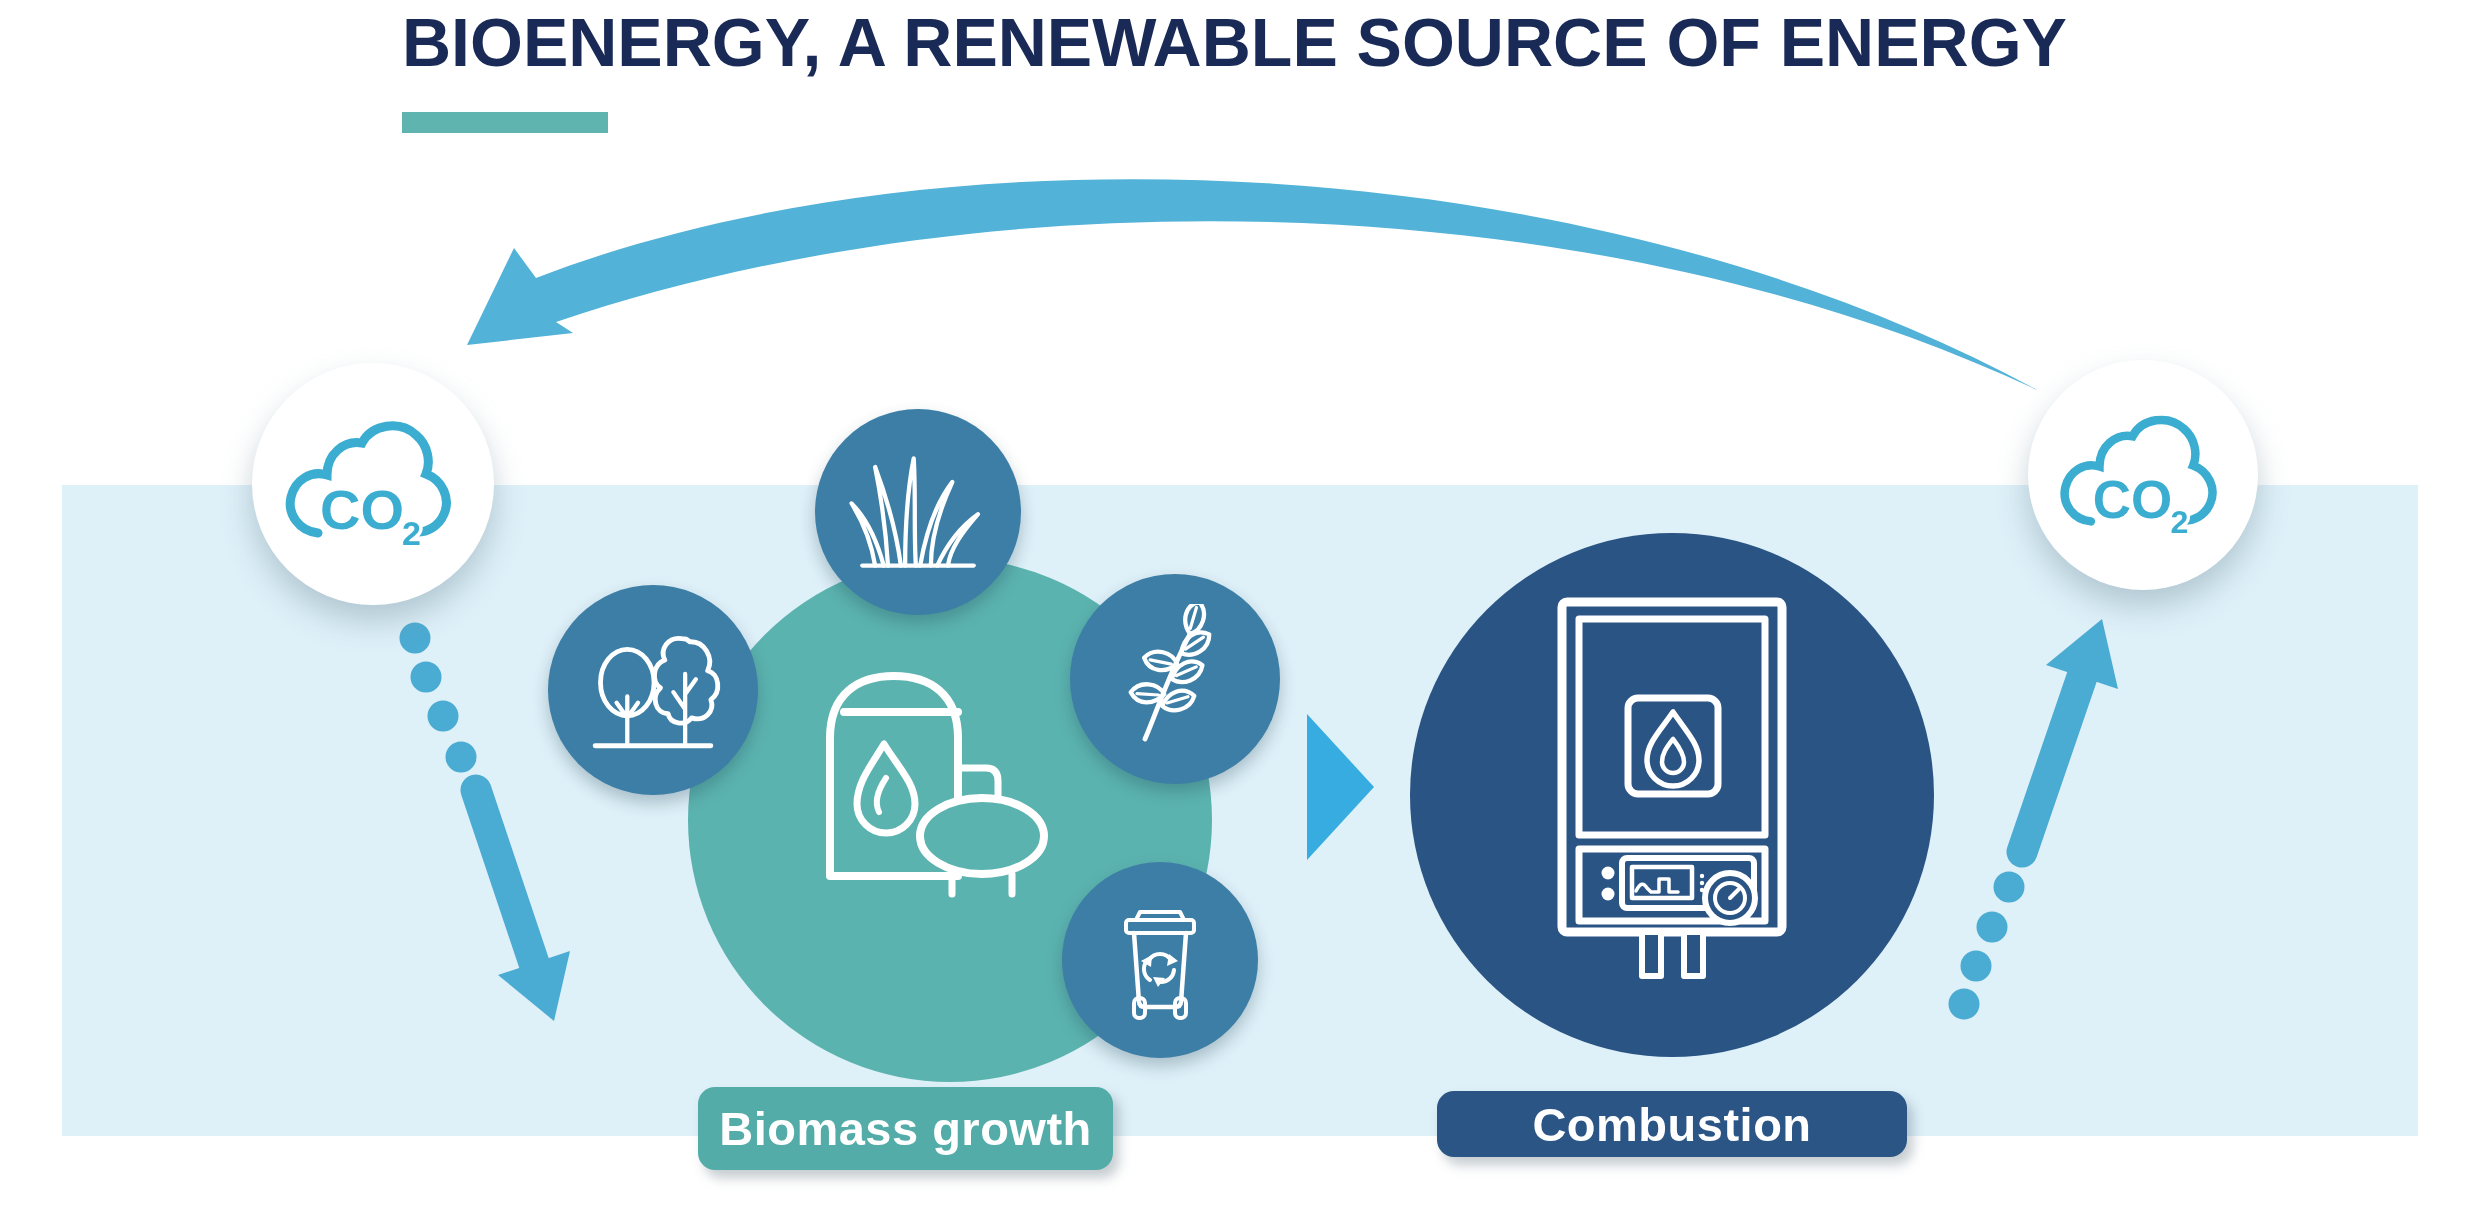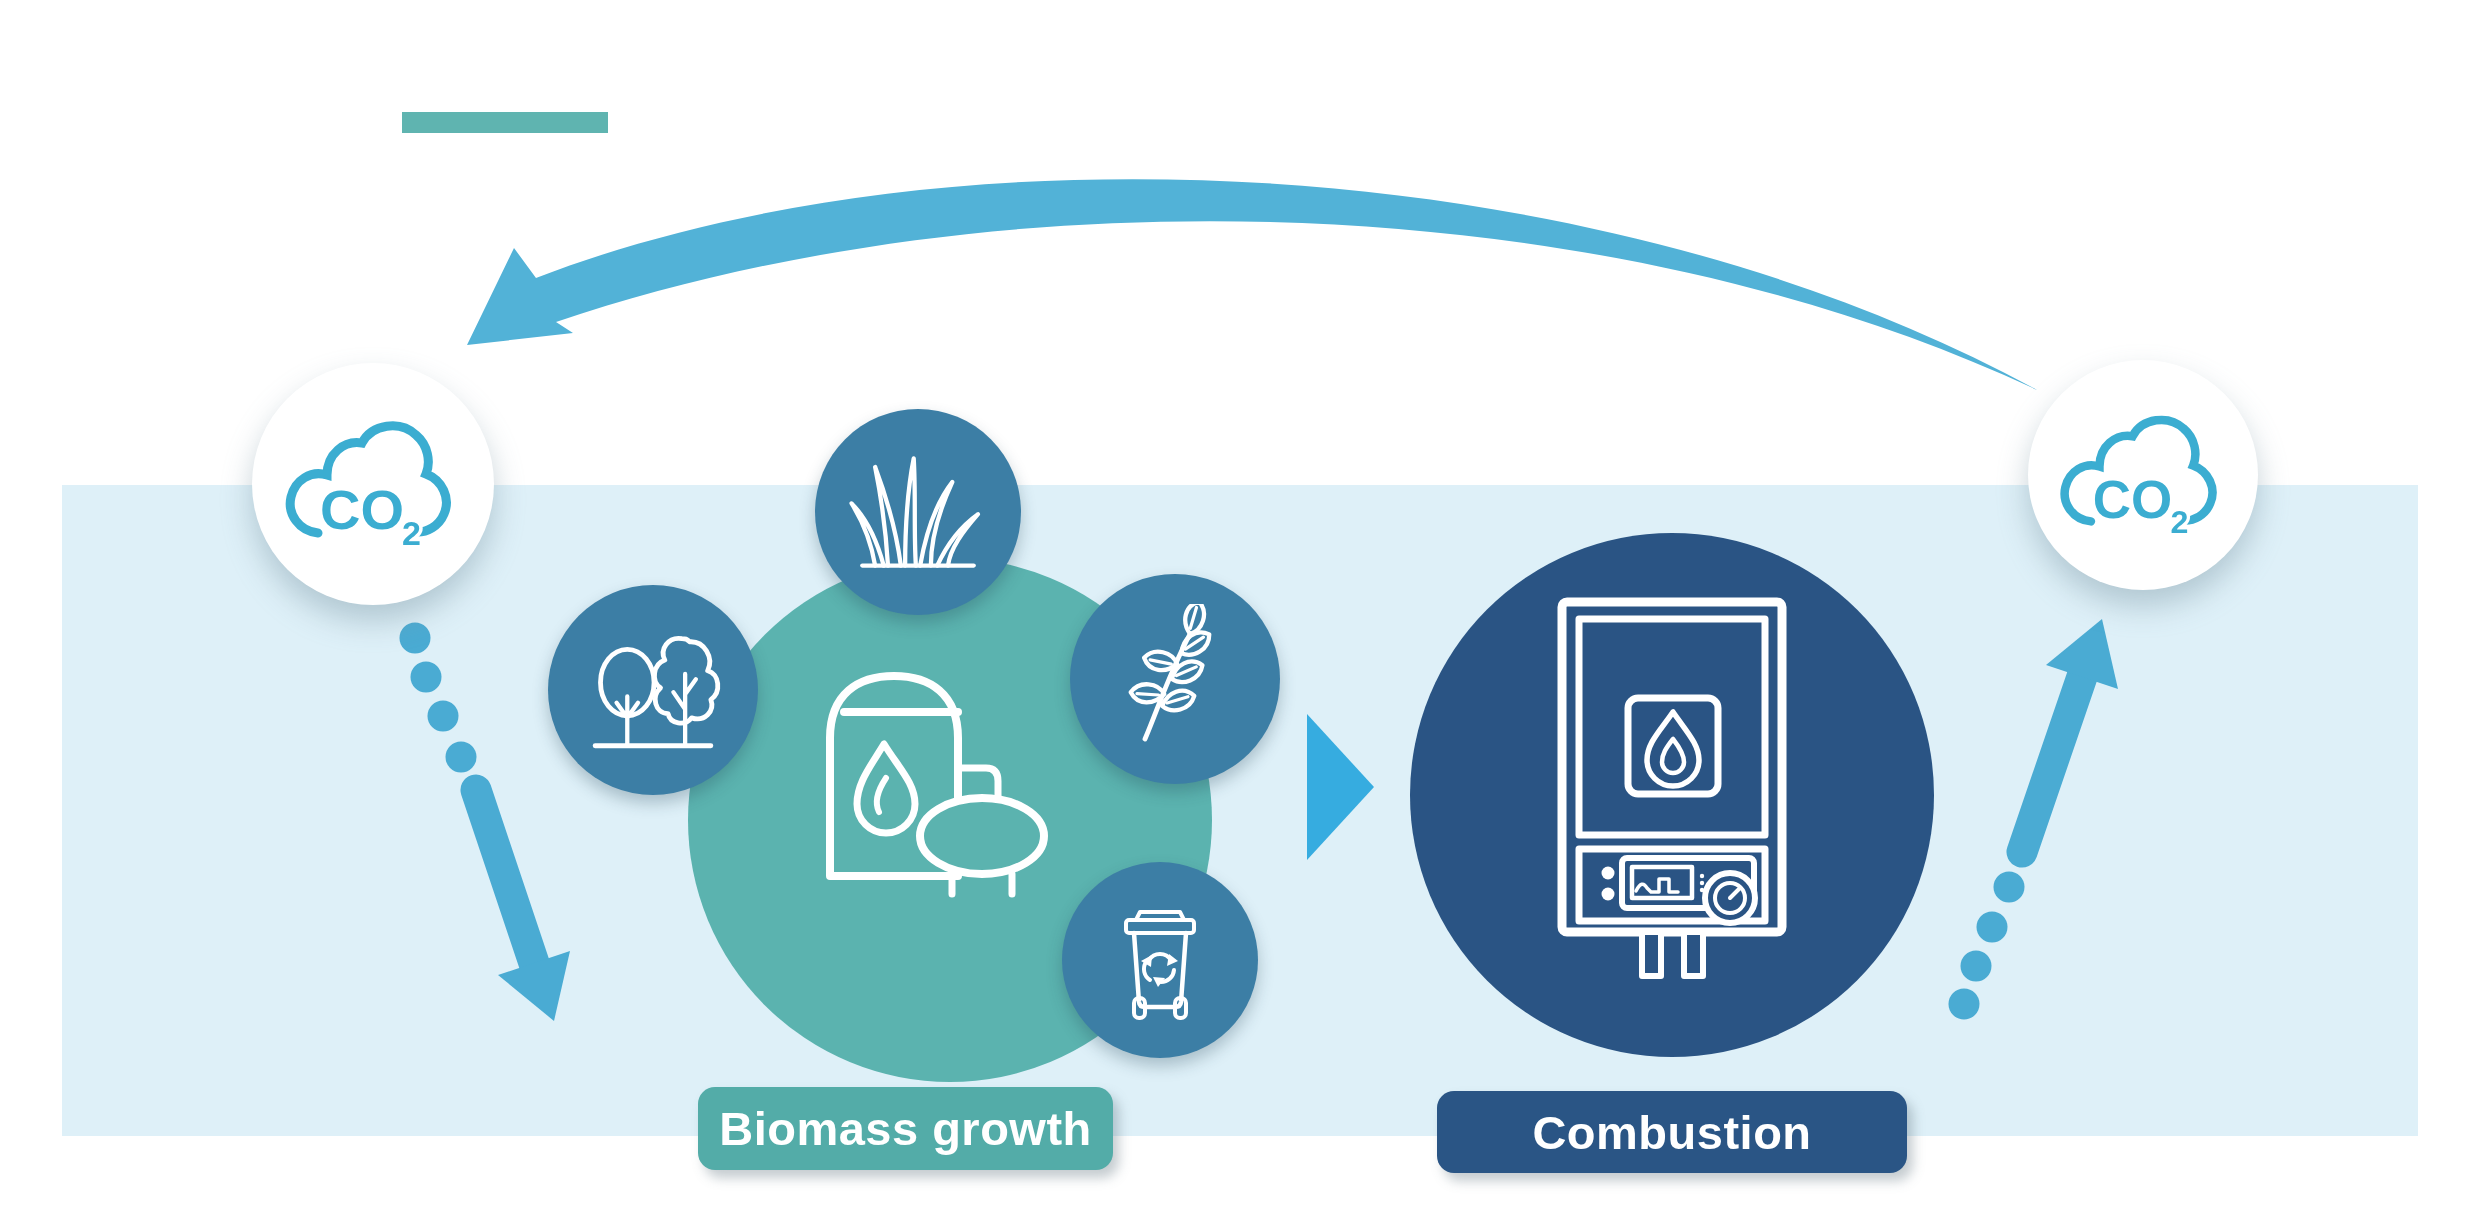--- a/index.html
+++ b/index.html
@@ -43,21 +43,21 @@
   #leaf-circle{left:1070px;top:574px;width:210px;height:210px;}
   #bin-circle{left:1062px;top:862px;width:196px;height:196px;}
   .whiteline{stroke:#fff;fill:none;stroke-linecap:round;stroke-linejoin:round;}
   .stage-label{
     display:flex;align-items:center;justify-content:center;
     color:#fff;font-weight:bold;font-size:47px;letter-spacing:.5px;
     box-shadow:6px 8px 12px rgba(90,110,120,.35);
     border-radius:17px;
   }
   #biomass-label{left:698px;top:1087px;width:415px;height:83px;background:var(--teal-label,#53ACA8);}
-  #combustion-label{left:1437px;top:1091px;width:470px;height:82px;background:var(--navy-label,#2A5585);}
+  #combustion-label{left:1437px;top:1091px;width:470px;height:66px;background:var(--navy-label,#2A5585);}
 </style>
 </head>
 <body>
 
 <div id="canvas">
 
   <div id="band" class="abs"></div>
 
   <svg id="flow-arrows" class="abs" viewBox="0 0 2480 1224" xmlns="http://www.w3.org/2000/svg">
 
@@ -208,18 +208,19 @@
   </div>
 
   <div id="co2-right" class="abs circle co2-circle">
     <svg width="180" height="142" viewBox="0 0 190 150" xmlns="http://www.w3.org/2000/svg">
       <path class="co2-cloud" d="M 40 124 C 21 122 9 105 13 88 C 17 71 33 61 49 66 C 49 45 66 31 84 34 C 94 15 122 11 138 26 C 150 36 153 53 148 65 C 164 71 173 89 166 105 C 161 117 149 124 137 123"></path>
       <text class="co2-text" x="42" y="120" font-size="56">CO</text>
       <text class="co2-text" x="124" y="136" font-size="34">2</text>
     </svg>
   </div>
 
+  <div id="page-title" class="abs">BIOENERGY, A RENEWABLE SOURCE OF ENERGY</div>
   <div id="title-underline" class="abs"></div>
 
   <div id="biomass-label" class="abs stage-label">Biomass growth</div>
   <div id="combustion-label" class="abs stage-label">Combustion</div>
 
 </div>
 
 </body></html>

